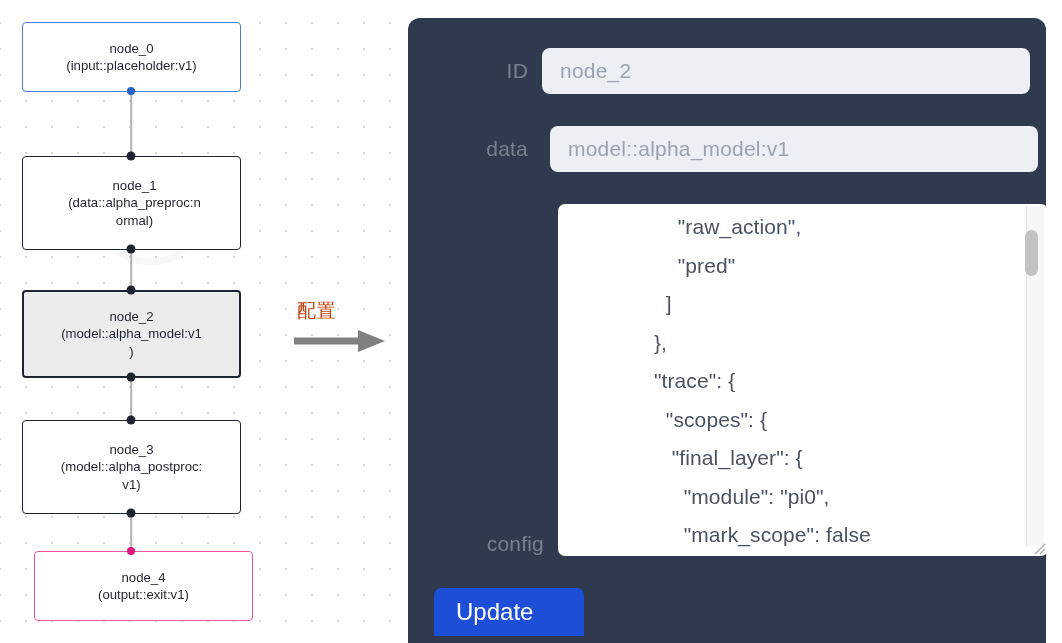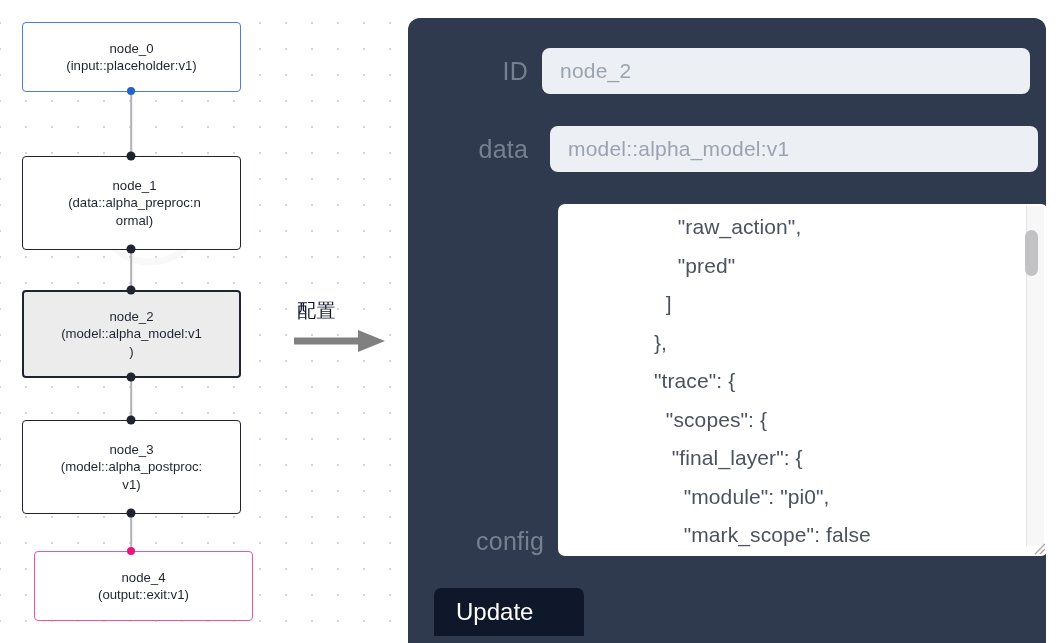--- a/index.html
+++ b/index.html
@@ -88,21 +88,21 @@
   
   #annotation {
     position: absolute;
     left: 294px;
     top: 298px;
     width: 100px;
     z-index: 8;
   }
   #annotation .cn-label {
     font-size: 19px;
-    color: #0f172a;
+    color: #c2410c;
     text-align: left;
     letter-spacing: 0.5px;
     font-family: "DejaVu Sans", "Liberation Sans", sans-serif;
     line-height: 24px;
     padding-left: 3px;
   }
   #annotation .arrow-wrap { margin-top: 6px; }
 
   
   #config-panel {
@@ -117,21 +117,21 @@
     z-index: 5;
     padding: 0;
   }
   .form-row {
     position: absolute;
     display: flex;
     align-items: center;
   }
   .field-label {
     color: #76808f;
-    font-size: 25px;
+    font-size: 21px;
     text-align: right;
     letter-spacing: 0.2px;
   }
   .field-box {
     box-sizing: border-box;
     background: #eceff4;
     border-radius: 8px;
     color: #9aa3b0;
     font-size: 21px;
     display: flex;
@@ -197,21 +197,21 @@
     right: 2px; bottom: 1px;
     width: 16px; height: 16px;
   }
 
   #update-button {
     position: absolute;
     left: 26px;
     top: 570px;
     width: 150px;
     height: 48px;
-    background: #0f172a;
+    background: #1d4ed8;
     border: none;
     border-radius: 7px 7px 0 0;
     color: #ffffff;
     font-size: 24px;
     font-family: "Liberation Sans", "DejaVu Sans", sans-serif;
     text-align: left;
     padding: 0 0 0 22px;
     line-height: 46px;
     cursor: pointer;
     overflow: hidden;

